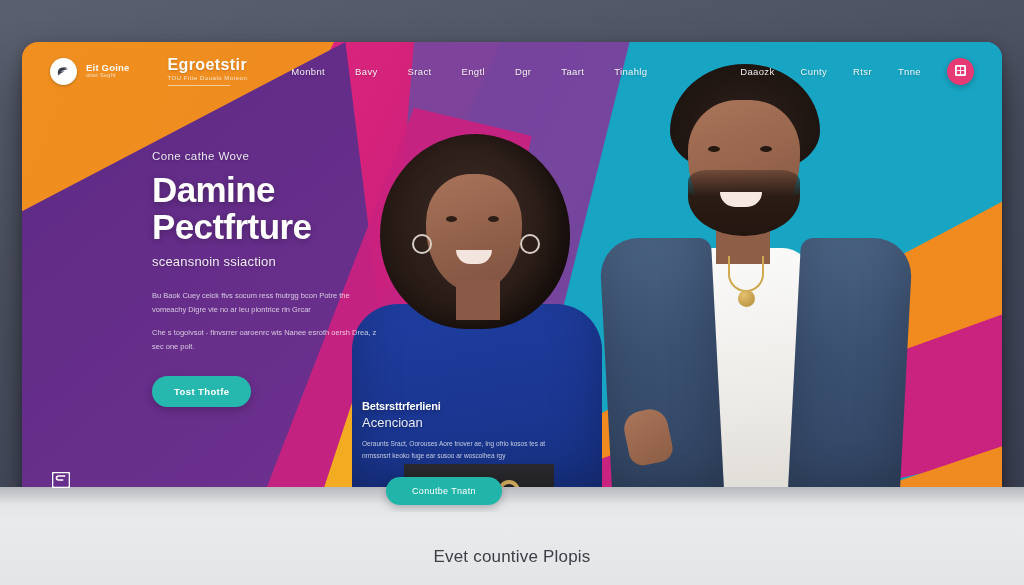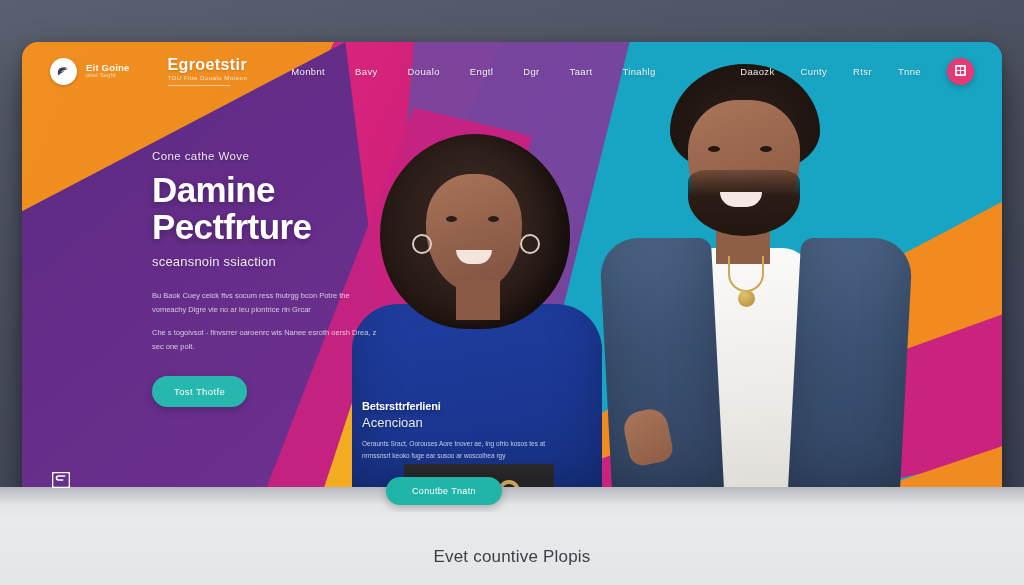--- a/index.html
+++ b/index.html
@@ -360,20 +360,21 @@
     padding: 10px 22px;
     border-radius: 22px;
     background: #26b8ae;
     color: #ffffff;
     font-size: 9.5px;
     letter-spacing: .4px;
     cursor: pointer;
     box-shadow: 0 3px 9px rgba(0,0,0,.22);
     border: none;
     font-family: inherit;
+    font-weight: bold;
   }
 
   
   .feature-card {
     position: absolute;
     left: 340px;
     top: 358px;
     width: 195px;
     z-index: 16;
   }
@@ -487,21 +488,21 @@
 
     <div class="brand-center">
       <span class="word">Egroetstir</span>
       <span class="sub">TOU   Fitte Doualo Moteon</span>
       <span class="rule"></span>
     </div>
 
     <div class="nav-links">
       <span class="nav-link">Monbnt</span>
       <span class="nav-link">Bavy</span>
-      <span class="nav-link">Doualo</span>
+      <span class="nav-link">Sract</span>
       <span class="nav-link">Engtl</span>
       <span class="nav-link">Dgr</span>
       <span class="nav-link">Taart</span>
       <span class="nav-link">Tinahlg</span>
     </div>
 
     <div class="nav-right">
       <span class="nav-link">Daaozk</span>
       <span class="nav-link">Cunty</span>
       <span class="nav-link">Rtsr</span>

